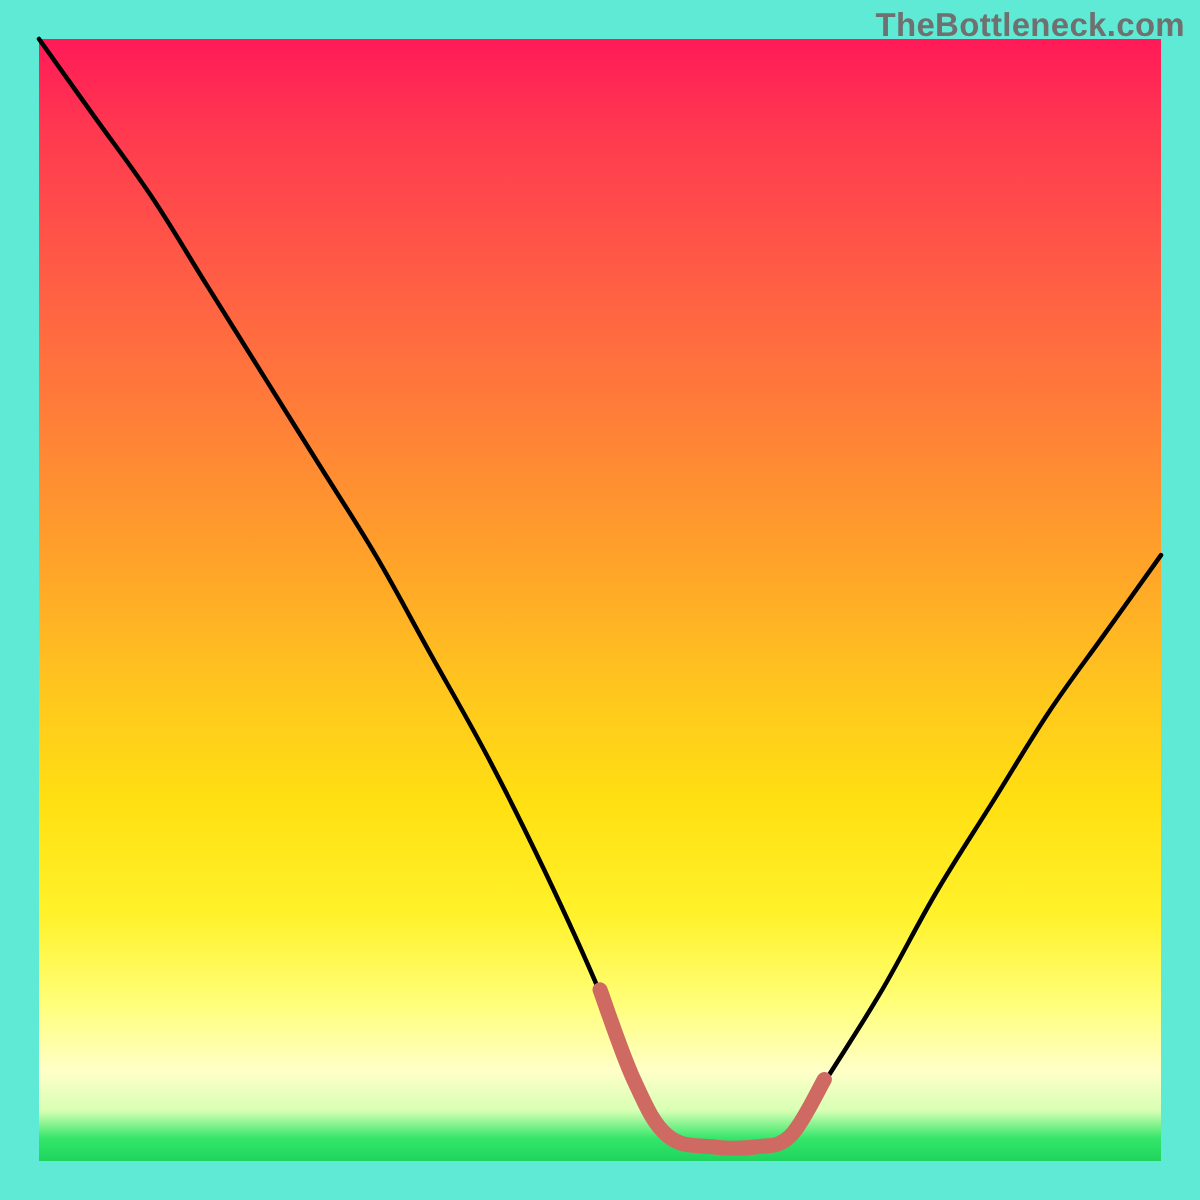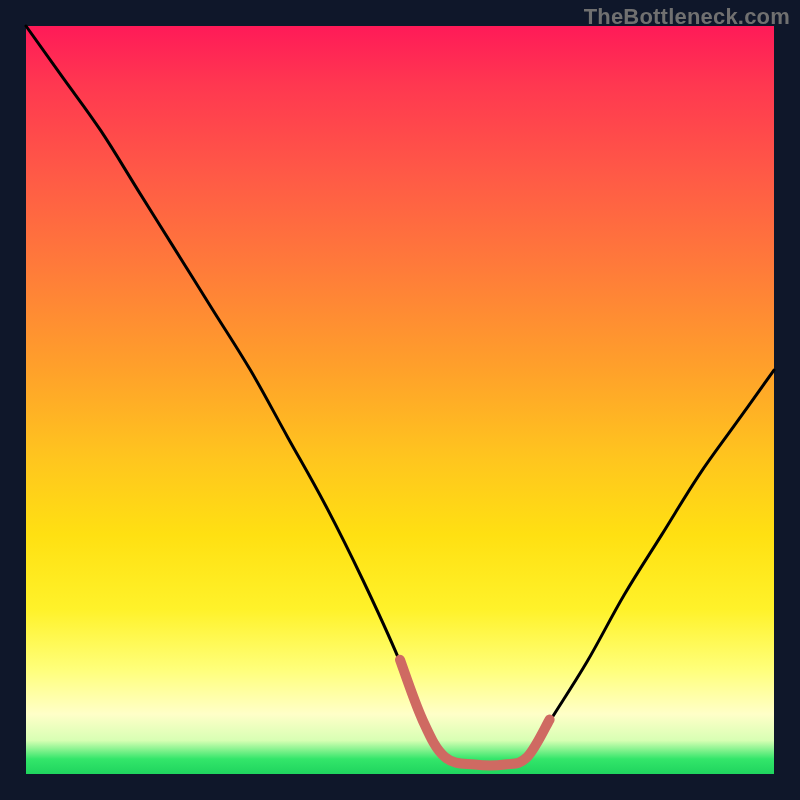--- a/index.html
+++ b/index.html
@@ -8,21 +8,21 @@
     width: 800px;
     height: 800px;
     background: #000;
     overflow: hidden;
     font-family: Arial, Helvetica, sans-serif;
   }
   .frame {
     position: absolute;
     width: 800px;
     height: 800px;
-    background: #0f172a;
+    background: #5eead4;
   }
   .plot-area {
     position: absolute;
     left: 26px;
     top: 26px;
     width: 748px;
     height: 748px;
     
     background: linear-gradient(
       to bottom,

